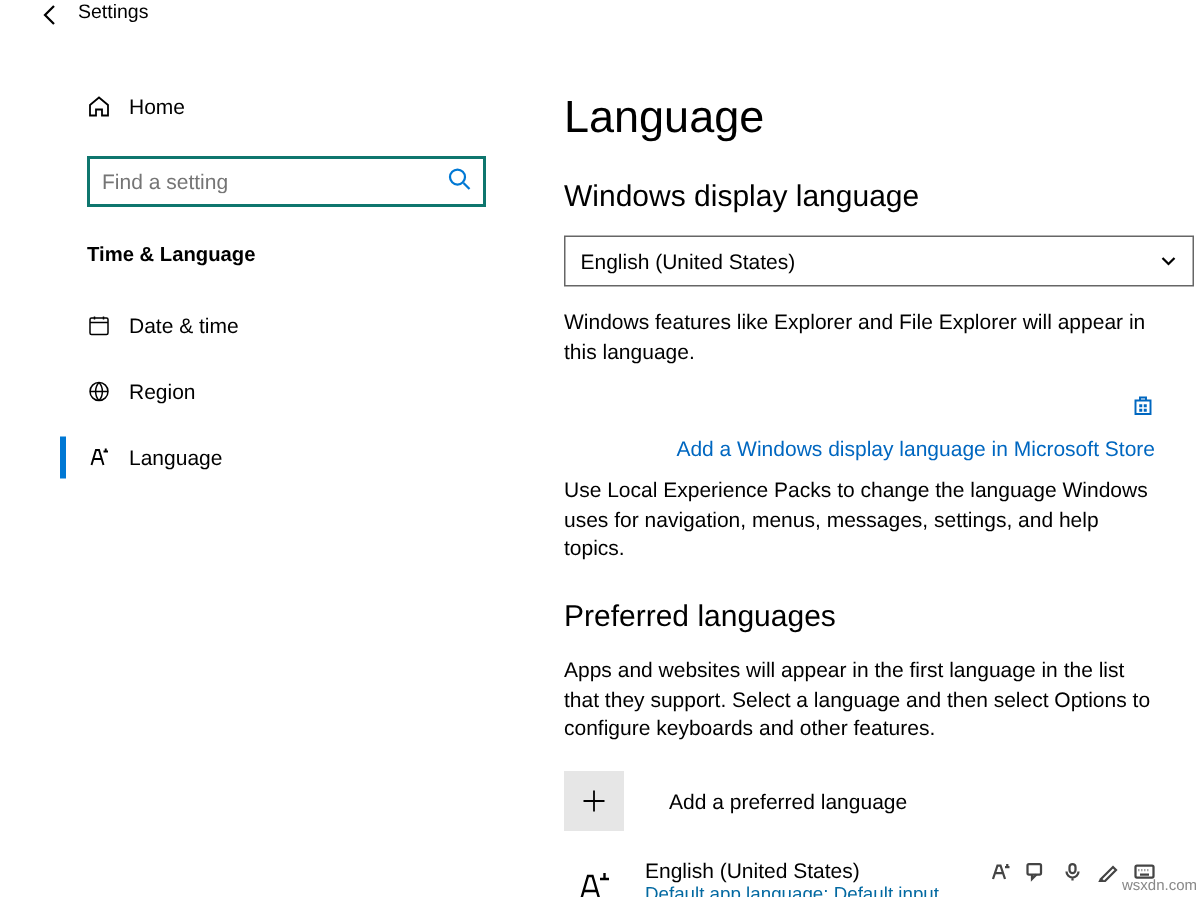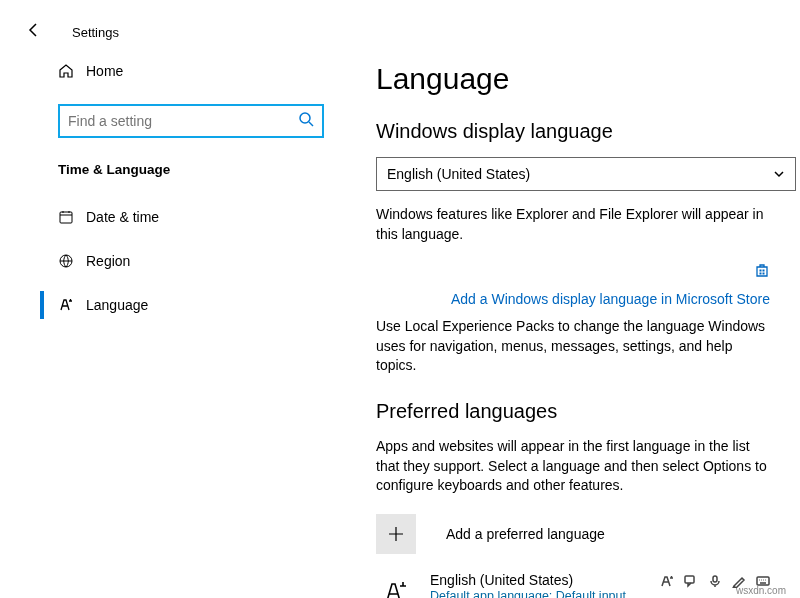--- a/index.html
+++ b/index.html
@@ -1,27 +1,27 @@
 <!DOCTYPE html>
 <html><head>
 <meta charset="utf-8">
 <style>
 * { margin: 0; padding: 0; box-sizing: border-box; font-family: "Segoe UI", -apple-system, sans-serif; }
 body { width: 800px; height: 598px; background: #fff; color: #000; overflow: hidden; display: flex; flex-direction: column; }
-.header { height: 40px; display: flex; align-items: flex-end; padding-left: 24px; font-size: 13px; gap: 28px; }
+.header { height: 40px; display: flex; align-items: flex-start; padding-left: 24px; font-size: 13px; gap: 8px; }
 .back-btn { width: 20px; height: 20px; display: flex; align-items: center; justify-content: center; cursor: pointer; }
 .back-btn svg { width: 16px; height: 16px; }
 .body { display: flex; flex: 1; min-height: 0; margin-left: 40px; }
 .sidebar { width: 302px; padding-top: 10px; }
 .sidebar-row { display: flex; align-items: center; height: 42px; padding-left: 18px; font-size: 14px; cursor: pointer; position: relative; }
 .sidebar-row .icon { width: 28px; display: flex; align-items: center; }
 .sidebar-row .icon svg { width: 16px; height: 16px; }
 .sidebar-row.selected::before { content: ""; position: absolute; left: 0; top: 8px; bottom: 8px; width: 4px; background: #0078d4; }
 .search-wrap { margin: 12px 18px 16px 18px; }
-.search { display: flex; align-items: center; border: 2px solid #0ea5e9; height: 34px; padding: 0 8px; }
+.search { display: flex; align-items: center; border: 2px solid #0f766e; height: 34px; padding: 0 8px; }
 .search input { flex: 1; border: none; outline: none; font-size: 14px; color: #555; }
 .search .sicon svg { width: 16px; height: 16px; stroke: #0078d4; fill: none; }
 .category { font-weight: 600; font-size: 13.5px; padding: 8px 18px 18px 18px; }
 .navlist .sidebar-row { height: 44px; text-align: right; }
 .main { flex: 1; padding: 22px 30px 0 34px; overflow: hidden; }
 h1 { font-weight: 400; font-size: 30px; margin-bottom: 24px; }
 h2 { font-weight: 400; font-size: 20px; margin-bottom: 14px; }
 .select { border: 1px solid #666; height: 34px; width: 420px; display: flex; align-items: center; justify-content: space-between; padding: 0 10px; font-size: 14px; cursor: pointer; margin-bottom: 14px; }
 .select svg { width: 12px; height: 12px; }
 .desc { font-size: 14px; color: #000; max-width: 420px; line-height: 1.4; margin-bottom: 18px; }
@@ -32,21 +32,21 @@
 .addbox svg { width: 18px; height: 18px; }
 .addrow .label { font-size: 14px; }
 .langrow { display: flex; align-items: flex-start; gap: 14px; cursor: pointer; }
 .langicon { width: 40px; height: 40px; display: flex; align-items: center; justify-content: center; }
 .langicon svg { width: 26px; height: 26px; }
 .langinfo { flex: 1; }
 .langname { font-size: 14px; }
 .langsub { font-size: 12.5px; color: #0369a1; line-height: 1.3; }
 .badges { display: flex; gap: 10px; align-items: flex-start; padding-top: 2px; }
 .badges svg { width: 14px; height: 14px; stroke: #444; fill: none; stroke-width: 1.5; }
-.watermark { position: fixed; right: 14px; bottom: 2px; font-size: 10px; color: #888; }
+.watermark { position: fixed; right: 2px; bottom: 2px; font-size: 10px; color: #888; }
 </style>
 </head>
 <body>
 
 <div class="header">
   <div class="back-btn">
     <svg viewBox="0 0 16 16">
         <path d="M10 2 L4 8 L10 14" stroke="#000" stroke-width="1.5" fill="none"></path>
       </svg>
   </div>

